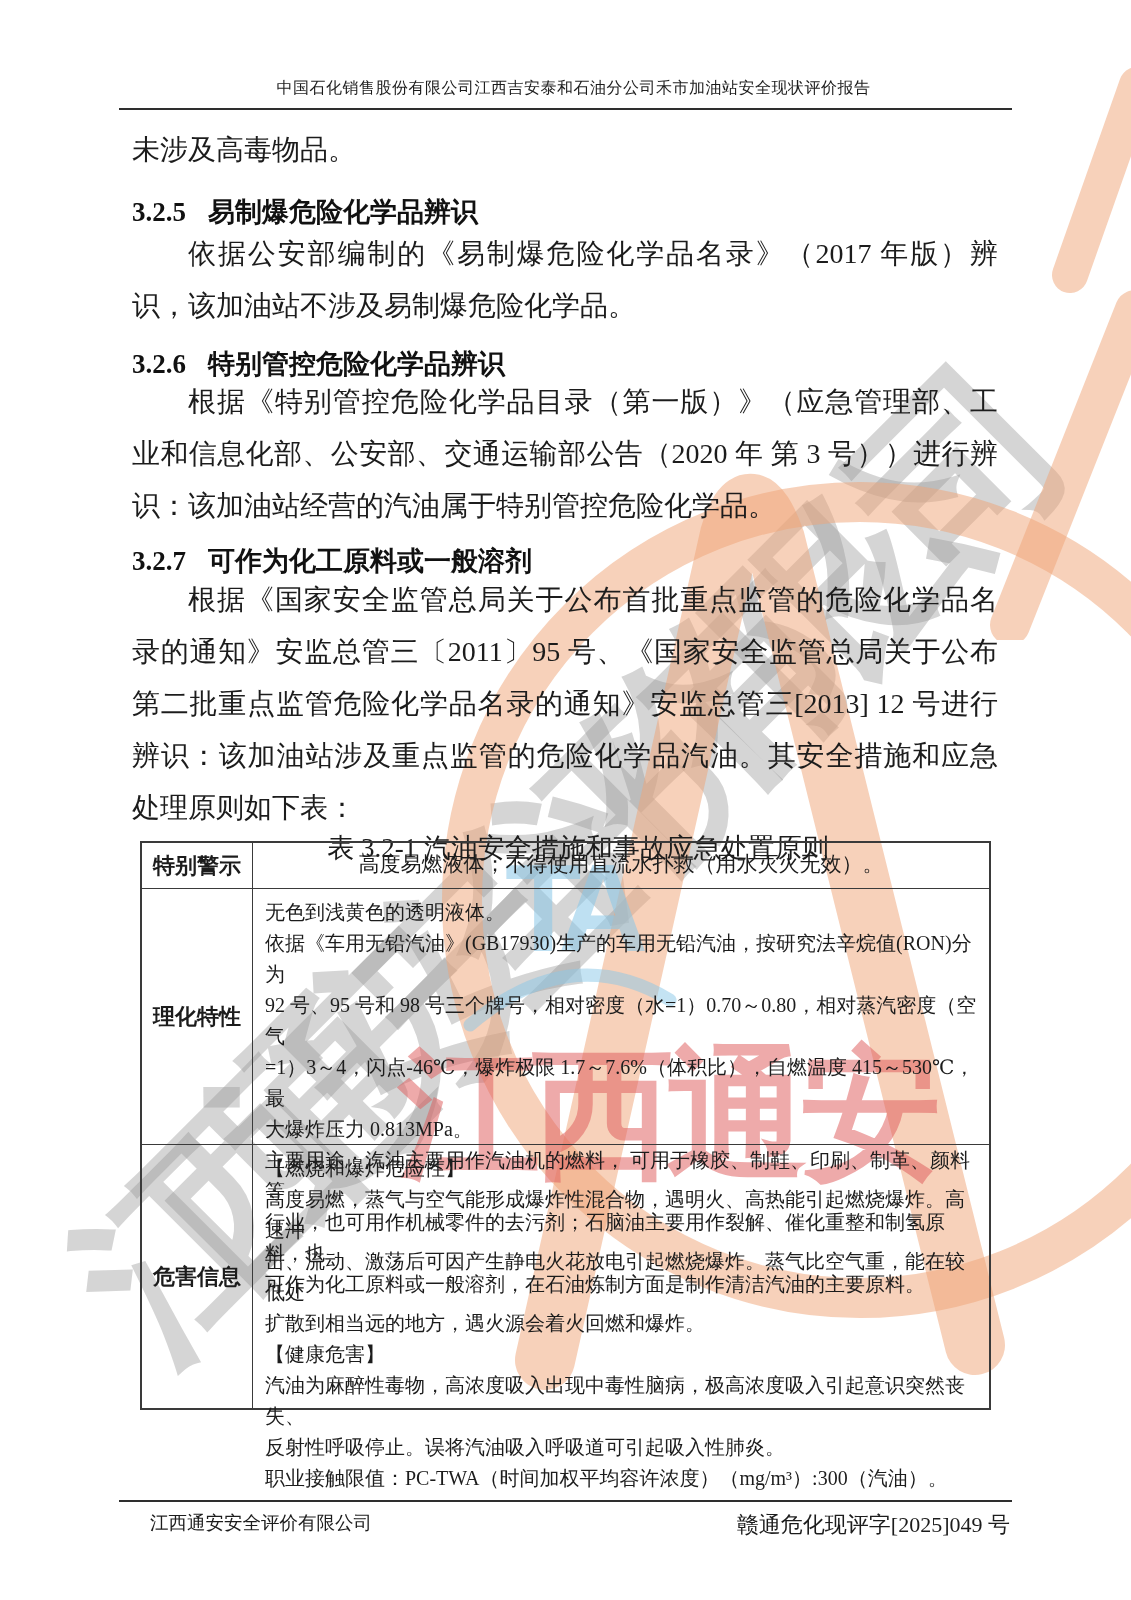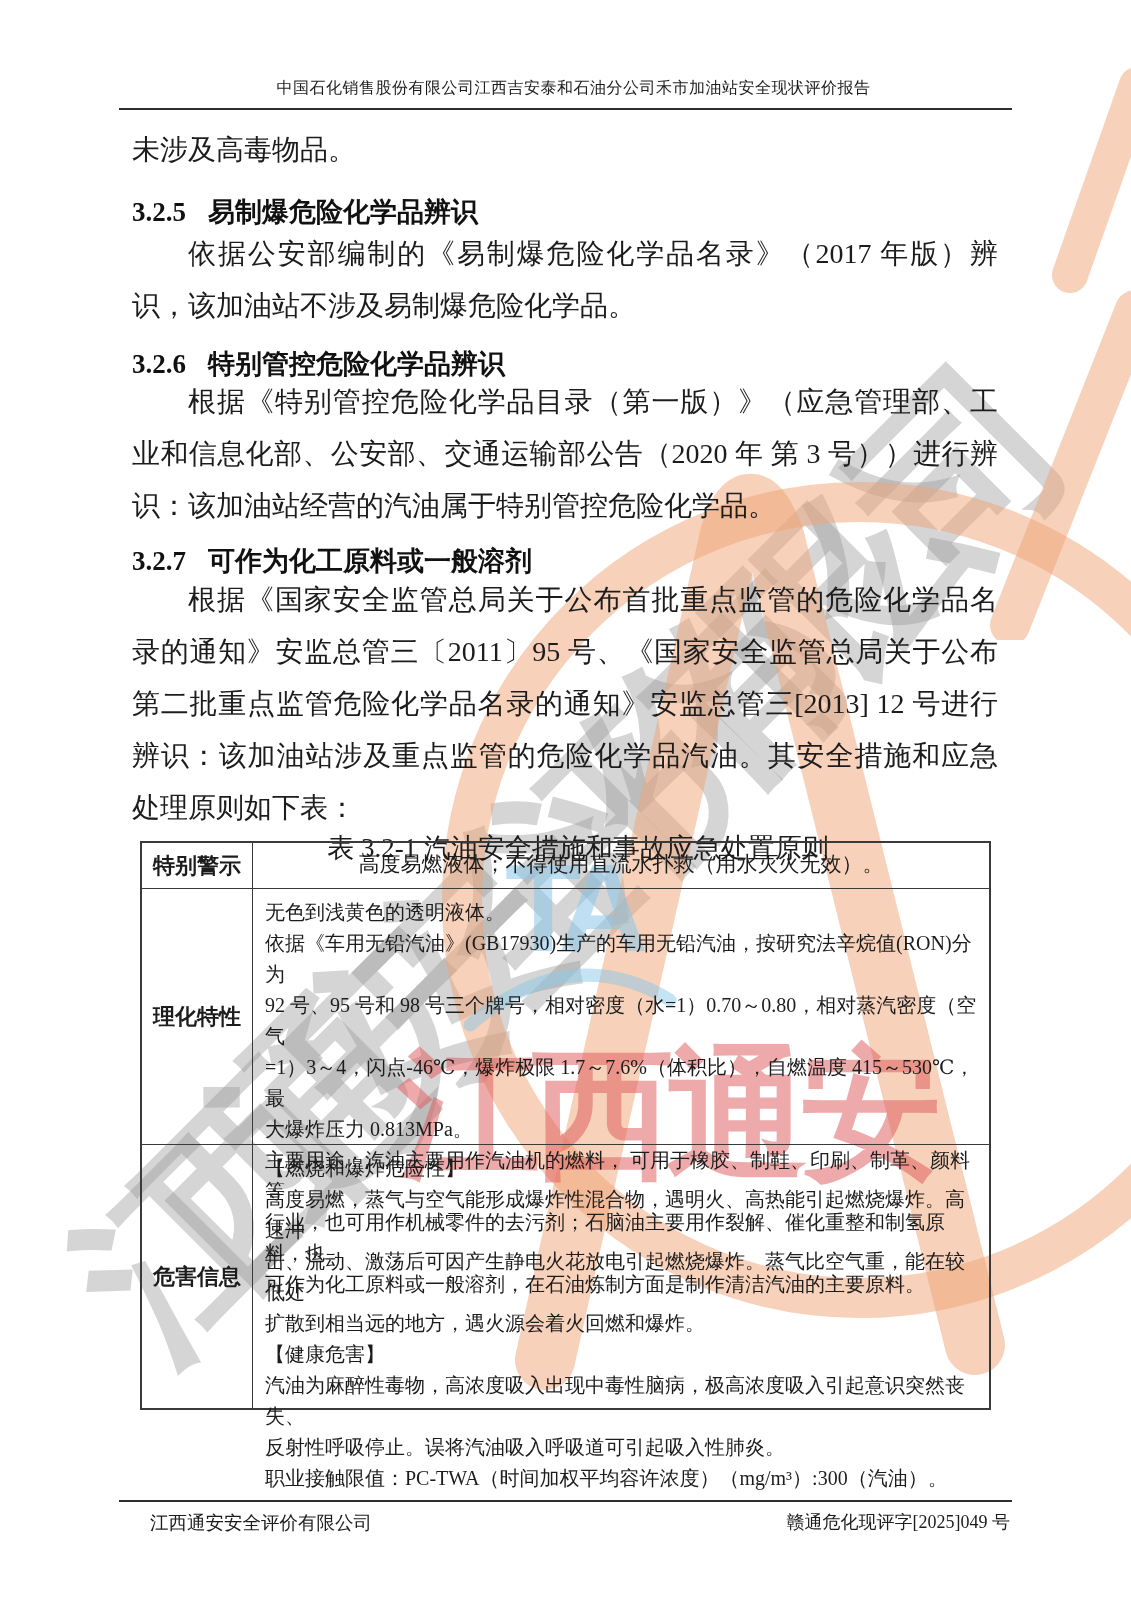--- a/index.html
+++ b/index.html
@@ -58,21 +58,21 @@
     display:flex; align-items:center; justify-content:center;
     font-size:22px; font-weight:bold; text-align:center;
   }
   .tcontent { flex:1; font-size:20px; line-height:31px; padding:8px 12px; white-space:pre-line; }
   .trow.warning .tcontent { text-align:center; font-size:21px; line-height:29px; padding:7px 10px; }
   #row-phys { height:256px; } #row-hazard { height:264px; } #row-warning { height:45px; }
   
   .pagenum { top:1458px; left:0; width:100%; text-align:center; font-size:21px; }
   .footer-rule { top:1500px; left:119px; width:893px; }
   .footer-left { top:1510px; left:150px; font-size:18.5px; }
-  .footer-right { top:1510px; right:121px; font-size:18px; text-align:center; }
+  .footer-right { top:1510px; right:121px; font-size:22px; text-align:center; }
 </style>
 </head>
 <body>
 
 <div class="page">
 
   <div class="wm" id="wm-gray">江西通安安全评价有限公司</div>
 
   <svg class="wm" style="left:330px; top:430px;" width="801" height="960" viewBox="0 0 801 960">
     <g stroke="rgba(240,164,118,0.50)" fill="none" stroke-linecap="round">

